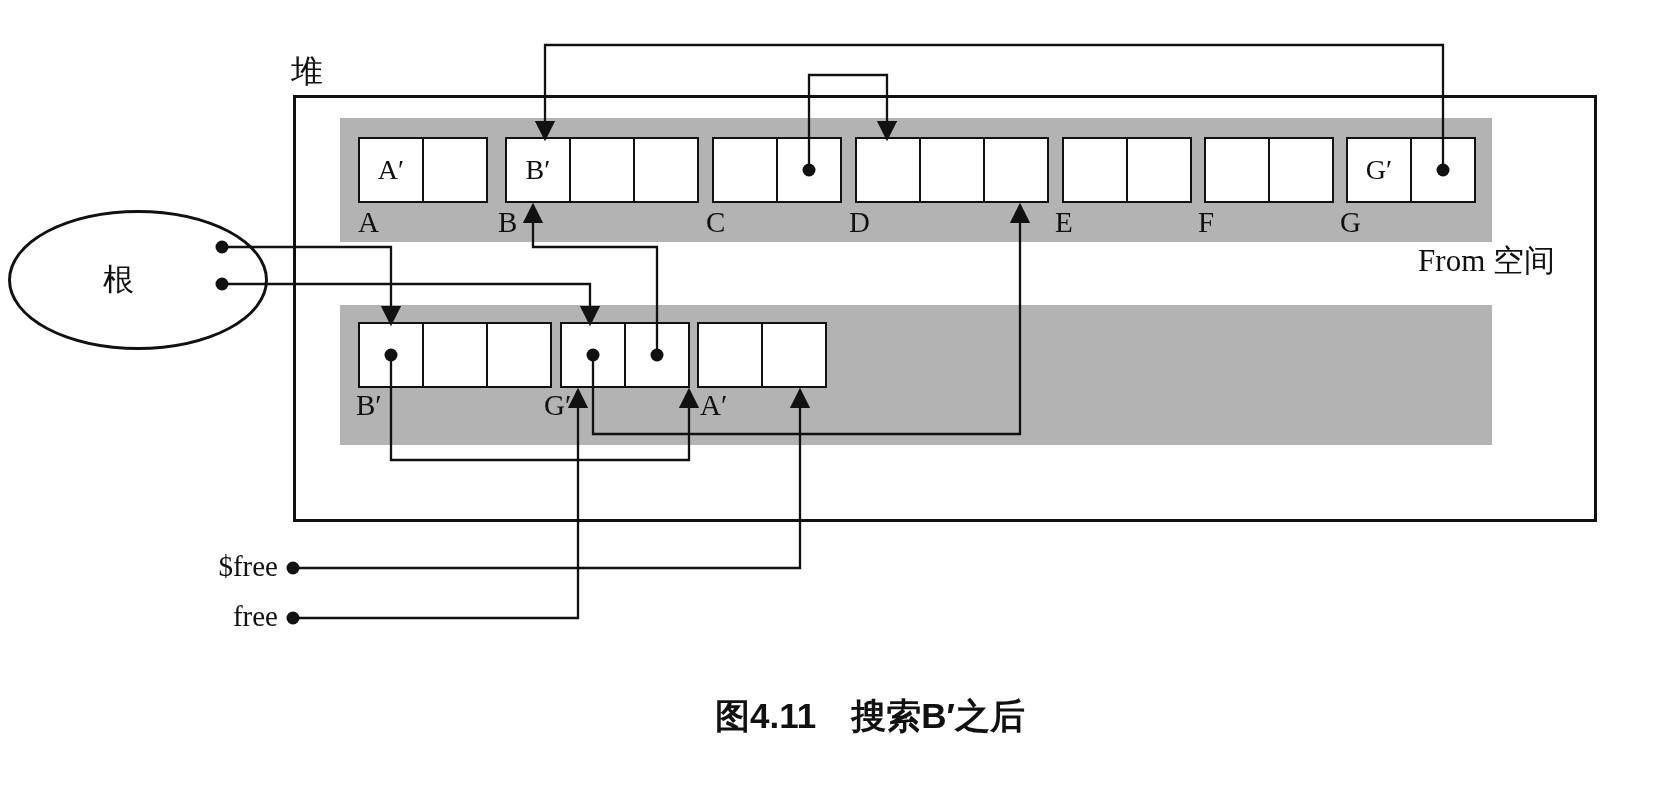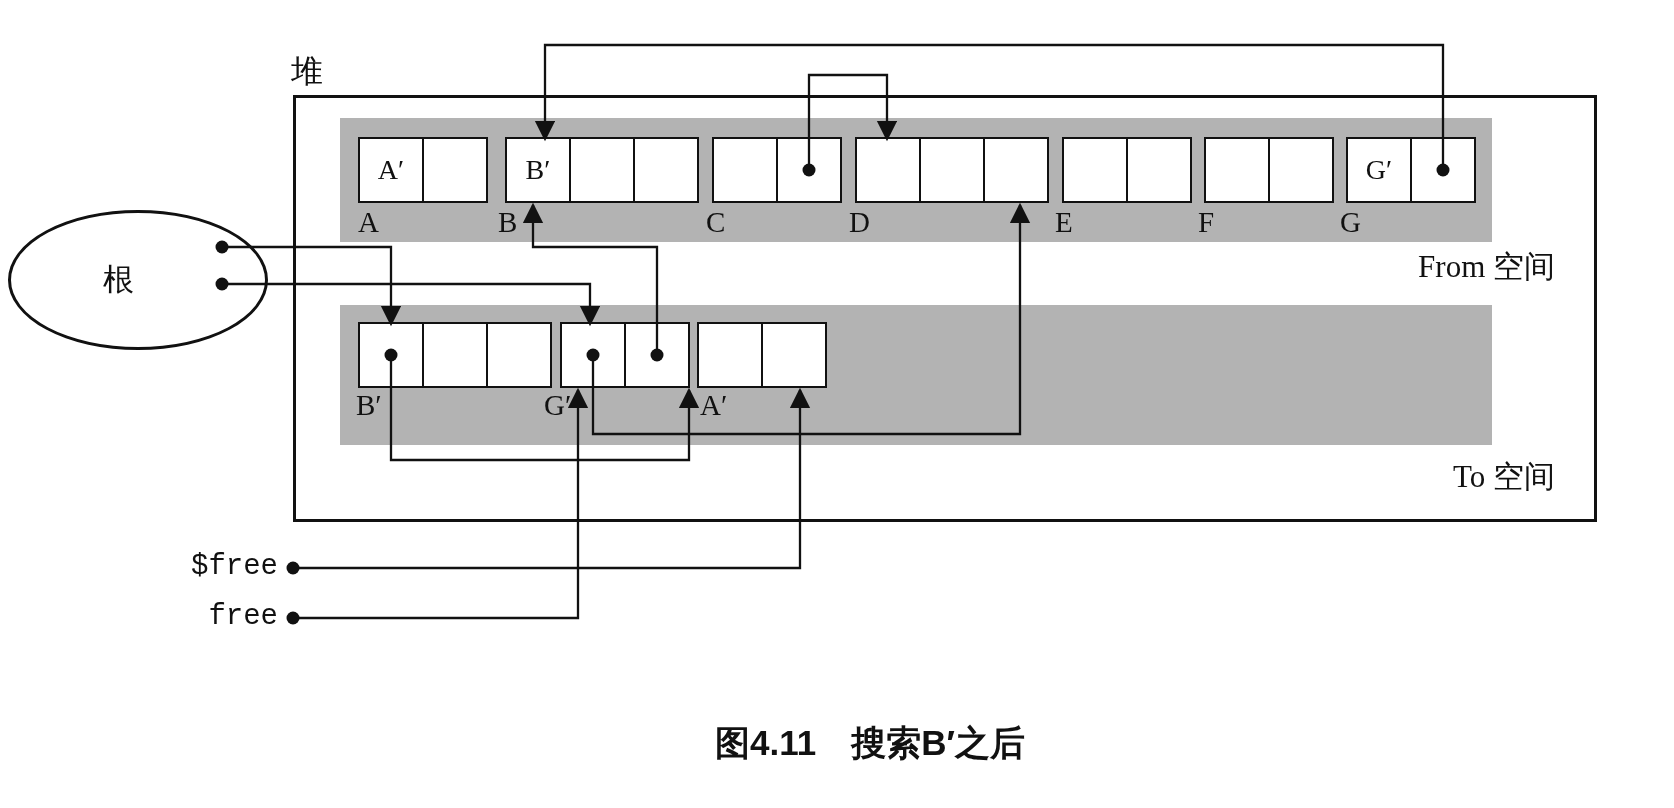--- a/index.html
+++ b/index.html
@@ -22,22 +22,22 @@
   }
   .obj-label{font-size:29px;line-height:1;}
   .space-label{font-size:31px;width:315px;text-align:right;}
   .heap-label{font-size:32px;}
   .root-ellipse{
     left:8px;top:210px;width:260px;height:140px;background:#fff;
     border:3px solid #111;border-radius:50%;box-sizing:border-box;
     display:flex;align-items:center;font-size:31px;
   }
   .root-ellipse span{margin-left:92px;}
-  .ptr-label{font-size:29px;width:160px;text-align:right;font-family:Liberation Mono, monospace;}
-  .caption{left:420px;top:720px;width:900px;text-align:center;
+  .ptr-label{font-size:29px;width:160px;text-align:right;}
+  .caption{left:420px;top:693px;width:900px;text-align:center;
     font-family:"Liberation Sans","DejaVu Sans",sans-serif;
     font-weight:bold;font-size:35px;}
   svg.overlay{position:absolute;left:0;top:0;z-index:5;pointer-events:none;}
 </style>
 </head>
 <body>
 
 <div class="canvas">
 
   <div class="abs heap-label" style="left:291px;top:50px">堆</div>
@@ -143,22 +143,21 @@
       </div>
     <div class="cell">
         <span></span>
       </div>
   </div>
 
   <div class="abs obj-label" style="left:356px;top:391px">B′</div>
   <div class="abs obj-label" style="left:544px;top:391px">G′</div>
   <div class="abs obj-label" style="left:700px;top:391px">A′</div>
 
-  <div class="abs space-label" style="left:1240px;top:246px">From 空间</div>
-  <div class="abs space-label" style="left:1240px;top:456px">To 空间</div>
+  <div class="abs space-label" style="left:1240px;top:240px">From 空间</div>
 
   <div class="abs root-ellipse">
     <span>根</span>
   </div>
 
   <div class="abs ptr-label" style="left:118px;top:550px">$free</div>
   <div class="abs ptr-label" style="left:118px;top:600px">free</div>
 
   <div class="abs caption">图4.11　搜索B′之后</div>
 

